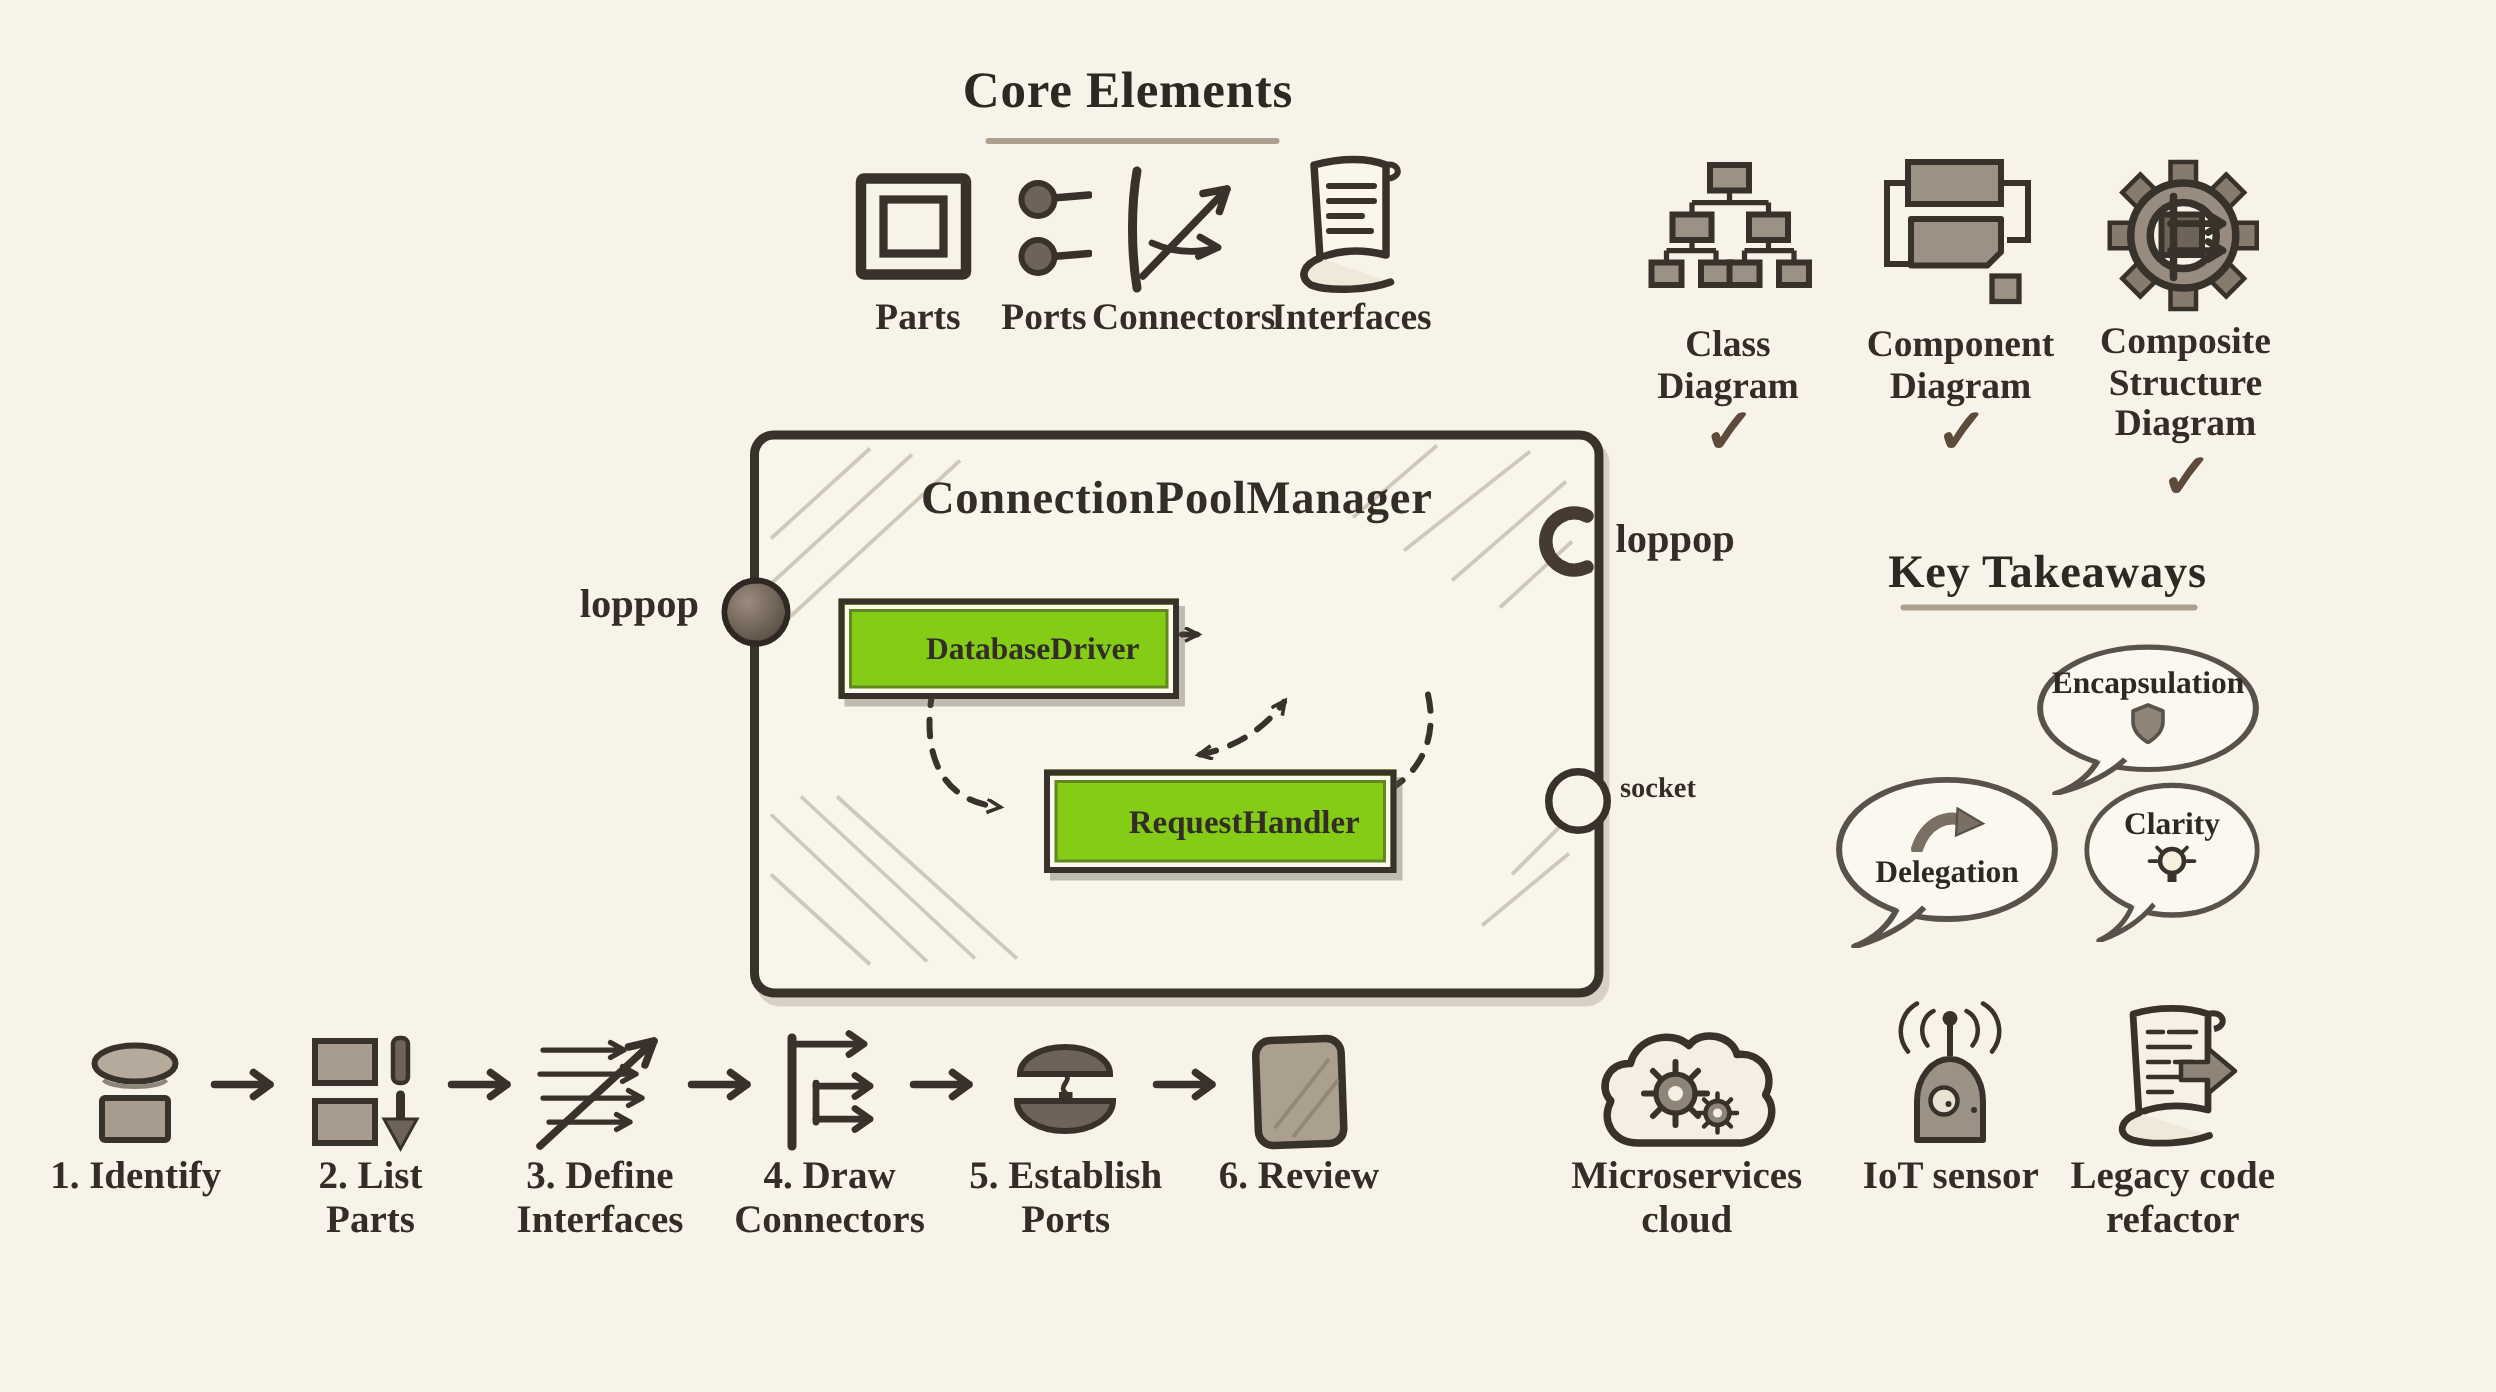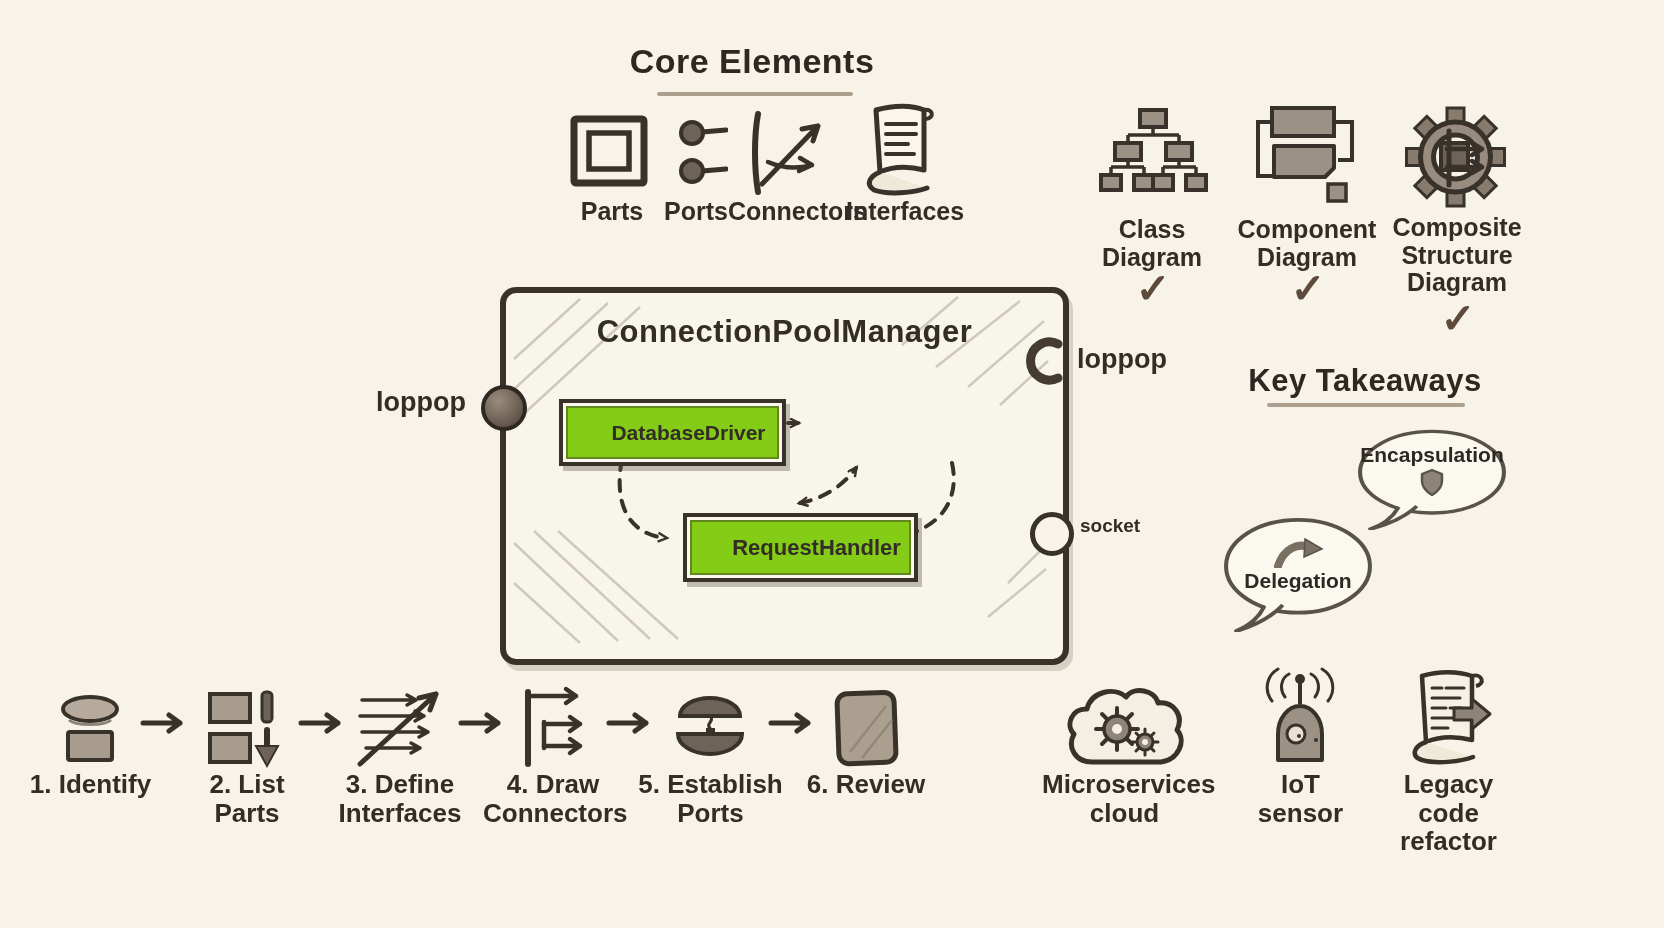--- a/index.html
+++ b/index.html
@@ -1,19 +1,19 @@
 <!DOCTYPE html>
 <html><head>
 <meta charset="utf-8">
 <style>
   :root{ --ink:#39322b; --mid:#8f8478; --lite:#f8f4ea; }
   html,body{margin:0;padding:0;}
   body{background:#f7f3e8;}
   .canvas{position:relative;width:1664px;height:928px;background:#f7f3e8;overflow:hidden;
-          font-family:Liberation Sans, sans-serif;color:#332c27;}
+          font-family:Liberation Serif, serif;color:#332c27;}
   .abs{position:absolute;}
   .lbl{position:absolute;font-weight:bold;text-align:center;white-space:pre-line;line-height:1.1;color:#332c27;}
   .heading{position:absolute;font-weight:bold;text-align:center;letter-spacing:.5px;color:#2e2823;}
   .underline{position:absolute;height:4px;background:#8b7a68;border-radius:3px;opacity:.7;}
   .container-box{position:absolute;left:500px;top:287px;width:557px;height:366px;
                  border:6px solid var(--ink);border-radius:16px;background:rgba(250,246,237,.55);
                  box-shadow:4px 6px 0 rgba(100,88,74,.22);}
   .part{position:absolute;background:#84cc16;border:4px solid var(--ink);
         box-shadow:4px 5px 0 rgba(90,80,70,.35), inset 0 0 0 3px #fbf8f0, inset 0 0 0 5px rgba(57,50,43,.45);
         display:flex;align-items:center;justify-content:center;font-weight:bold;padding-left:32px;}
@@ -135,21 +135,21 @@
 
       <g fill="none" stroke="#39322b" stroke-width="4" stroke-linecap="round" stroke-dasharray="11 10">
         <path d="M246,136 H298" marker-end="url(#ah)"></path>
         <path d="M122,172 C114,214 126,247 166,251" marker-end="url(#ah)"></path>
         <path d="M300,216 C322,212 342,200 356,181" marker-start="url(#ahr)" marker-end="url(#ah)"></path>
         <path d="M452,176 C460,212 442,246 384,252" marker-end="url(#ah)"></path>
       </g>
     </svg>
     <div class="lbl" style="left:0;top:22px;width:100%;font-size:31px;letter-spacing:.5px;">ConnectionPoolManager</div>
     <div class="part" style="left:53px;top:106px;width:187px;height:59px;font-size:21px;">DatabaseDriver</div>
-    <div class="part" style="left:177px;top:220px;width:195px;height:61px;font-size:22px;">RequestHandler</div>
+    <div class="part" style="left:190px;top:220px;width:195px;height:61px;font-size:22px;">RequestHandler</div>
   </div>
 
   <div class="port-filled" style="left:481px;top:385px;width:38px;height:38px;"></div>
   <div class="lbl" style="left:360px;top:388px;width:106px;font-size:27px;text-align:right;">loppop</div>
 
   <svg class="abs" style="left:1023px;top:337px" width="48" height="48" viewBox="0 0 48 48">
     <path d="M35,7 A19,19 0 1 0 35,41" fill="none" stroke="#453b31" stroke-width="9" stroke-linecap="round"></path>
   </svg>
   <div class="lbl" style="left:1077px;top:345px;width:110px;font-size:27px;text-align:left;">loppop</div>
 
@@ -180,20 +180,34 @@
     </svg>
     <div class="content">
       <svg width="52" height="30" viewBox="0 0 52 30">
         <path d="M6,28 C12,10 26,5 37,9" fill="none" stroke="#7a6f63" stroke-width="8" stroke-linecap="round"></path>
         <path d="M33,1 L50,11 L32,19 Z" fill="#7a6f63" stroke="#59524b" stroke-width="1.5"></path>
       </svg>
       <div class="btxt" style="font-size:21px;">Delegation</div>
     </div>
   </div>
 
+  <div class="bubble" style="left:1388px;top:520px;width:120px;height:108px;">
+    <svg class="bg" viewBox="0 0 150 120" preserveAspectRatio="none">
+      <ellipse cx="75" cy="52" rx="71" ry="48" fill="#fbf8ef" stroke="#59524b" stroke-width="4"></ellipse>
+      <path d="M42,93 C36,106 26,114 14,119 C34,113 50,103 60,92" fill="#fbf8ef" stroke="#59524b" stroke-width="4" stroke-linejoin="round"></path>
+    </svg>
+    <div class="content">
+      <div class="btxt" style="font-size:21px;">Clarity</div>
+      <svg width="36" height="30" viewBox="0 0 36 30">
+        <path d="M3,12 h5 M28,12 h5 M8,3 l3,3 M28,3 l-3,3" stroke="currentColor" stroke-width="2.5" stroke-linecap="round"></path>
+        <circle cx="18" cy="12" r="8" fill="#f5efdd" stroke="currentColor" stroke-width="3"></circle>
+        <rect x="15" y="21" width="6" height="5" fill="currentColor"></rect>
+      </svg>
+    </div>
+  </div>
 
   <svg class="abs" style="left:52px;top:692px" width="76" height="78" viewBox="0 0 76 78">
     <ellipse cx="38" cy="17" rx="27" ry="12" fill="#b5aa9b" stroke="currentColor" stroke-width="4"></ellipse>
     <path d="M17,28 c6,6 36,6 42,0" fill="none" stroke="#8f8478" stroke-width="3"></path>
     <rect x="16" y="40" width="44" height="28" rx="2" fill="#a79c8d" stroke="currentColor" stroke-width="4"></rect>
   </svg>
   <svg class="abs" style="left:140px;top:710px" width="52" height="26" viewBox="0 0 52 26">
     <path d="M3,13 H40 M40,13 l-11,-8 M40,13 l-11,8" fill="none" stroke="currentColor" stroke-width="5" stroke-linecap="round"></path>
   </svg>
   <svg class="abs" style="left:206px;top:688px" width="78" height="84" viewBox="0 0 78 84">

